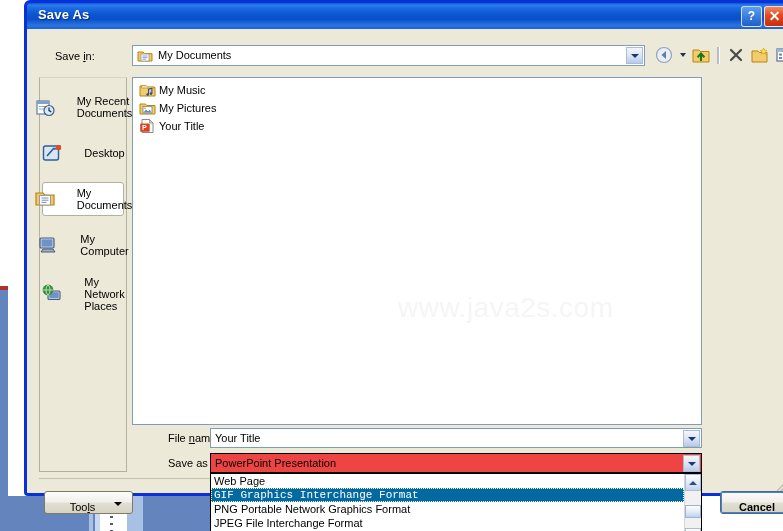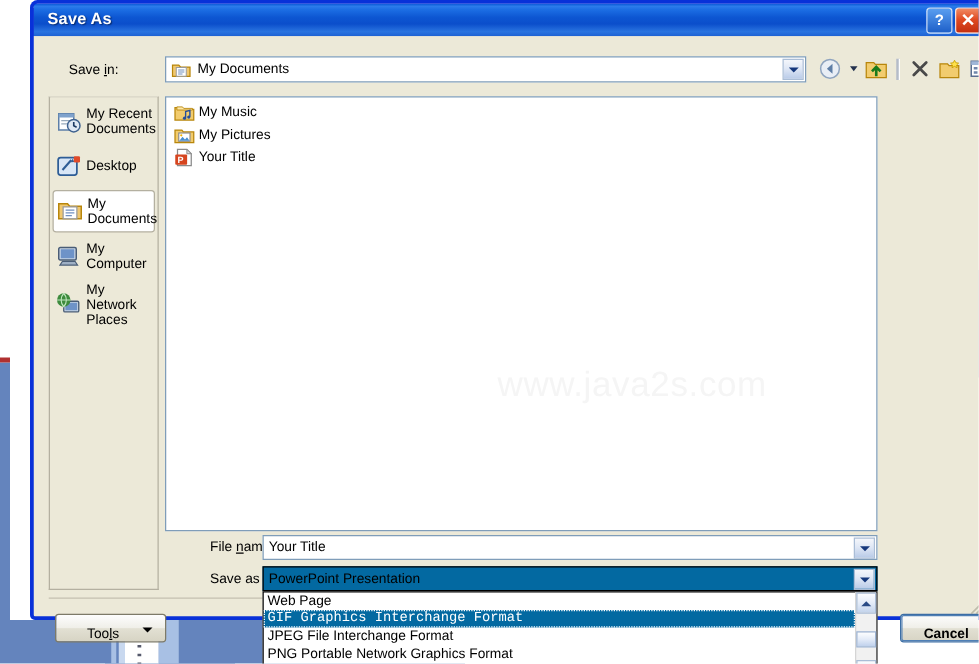--- a/index.html
+++ b/index.html
@@ -155,25 +155,26 @@
   .places {
     position: absolute; left: 12px; top: 48px;
     width: 88px; height: 395px;
     background: #ece9d8;
     border: 1px solid #b4b0a0;
     border-top-color: #d8d5c6;
     box-sizing: border-box;
   }
   .place {
     position: relative;
-    margin: 2px 2px 0 2px;
+    margin: 12px 2px 0 2px;
     padding: 2px 2px 2px 2px;
     min-height: 34px;
-    display: flex; align-items: center; gap: 3px;
-    box-sizing: border-box;
+    display: flex; align-items: center; gap: 21px;
+    box-sizing: border-box;
+    justify-content: center;
   }
   .place.selected {
     background: #ffffff;
     border: 1px solid #b4b0a0;
     border-radius: 3px;
   }
   .place .picon { width: 22px; height: 22px; flex: 0 0 22px; }
   .place .plabel {
     font-size: 11px; color: #000; line-height: 12px;
   }
@@ -208,21 +209,21 @@
   .combo-filename {
     position: absolute; left: 183px; top: 399px;
     width: 492px; height: 20px;
     background: #ffffff;
     border: 1px solid #7f9db9;
     box-sizing: border-box;
   }
   .combo-savetype {
     position: absolute; left: 183px; top: 424px;
     width: 492px; height: 20px;
-    background: #0369a1;
+    background: #ef4444;
     border: 1px solid #000000;
     box-sizing: border-box;
   }
   .combo-val {
     position: absolute; left: 4px; top: 3px;
     font-size: 11px; color: #000;
   }
 
   
   .dropdown {
@@ -550,22 +551,22 @@
       <div class="grip">
         <svg width="14" height="14" viewBox="0 0 14 14">
           <path d="M13 3 L3 13 M13 7 L7 13 M13 11 L11 13" stroke="#9a9888" stroke-width="1.4"></path>
         </svg>
       </div>
 
       <div class="dropdown">
         <div class="dd-items">
           <div class="dd-item">Web Page</div>
           <div class="dd-item sel">GIF Graphics Interchange Format</div>
+          <div class="dd-item">PNG Portable Network Graphics Format</div>
           <div class="dd-item">JPEG File Interchange Format</div>
-          <div class="dd-item">PNG Portable Network Graphics Format</div>
           <div class="dd-item">TIFF Tag Image File Format</div>
 
         </div>
         <div class="dd-scroll">
           <div class="dd-arrow up">
             <i class="tri-u"></i>
           </div>
           <div class="dd-thumb"></div>
           <div class="dd-arrow dn">
             

